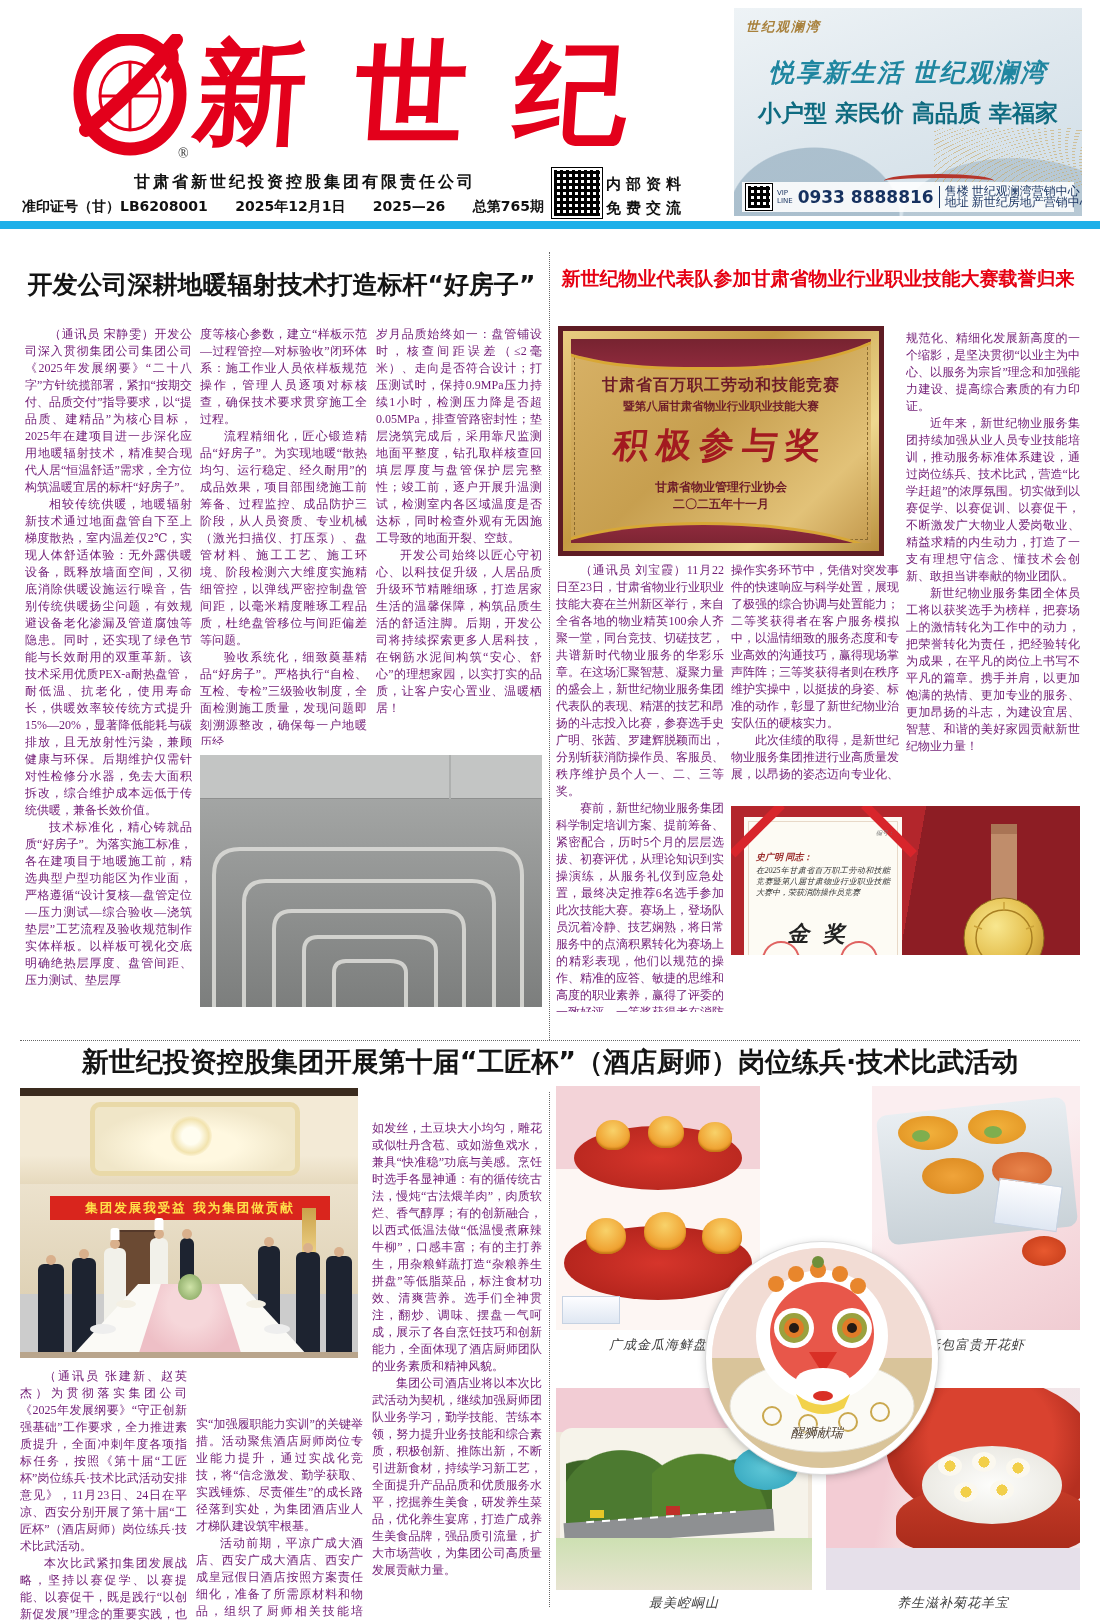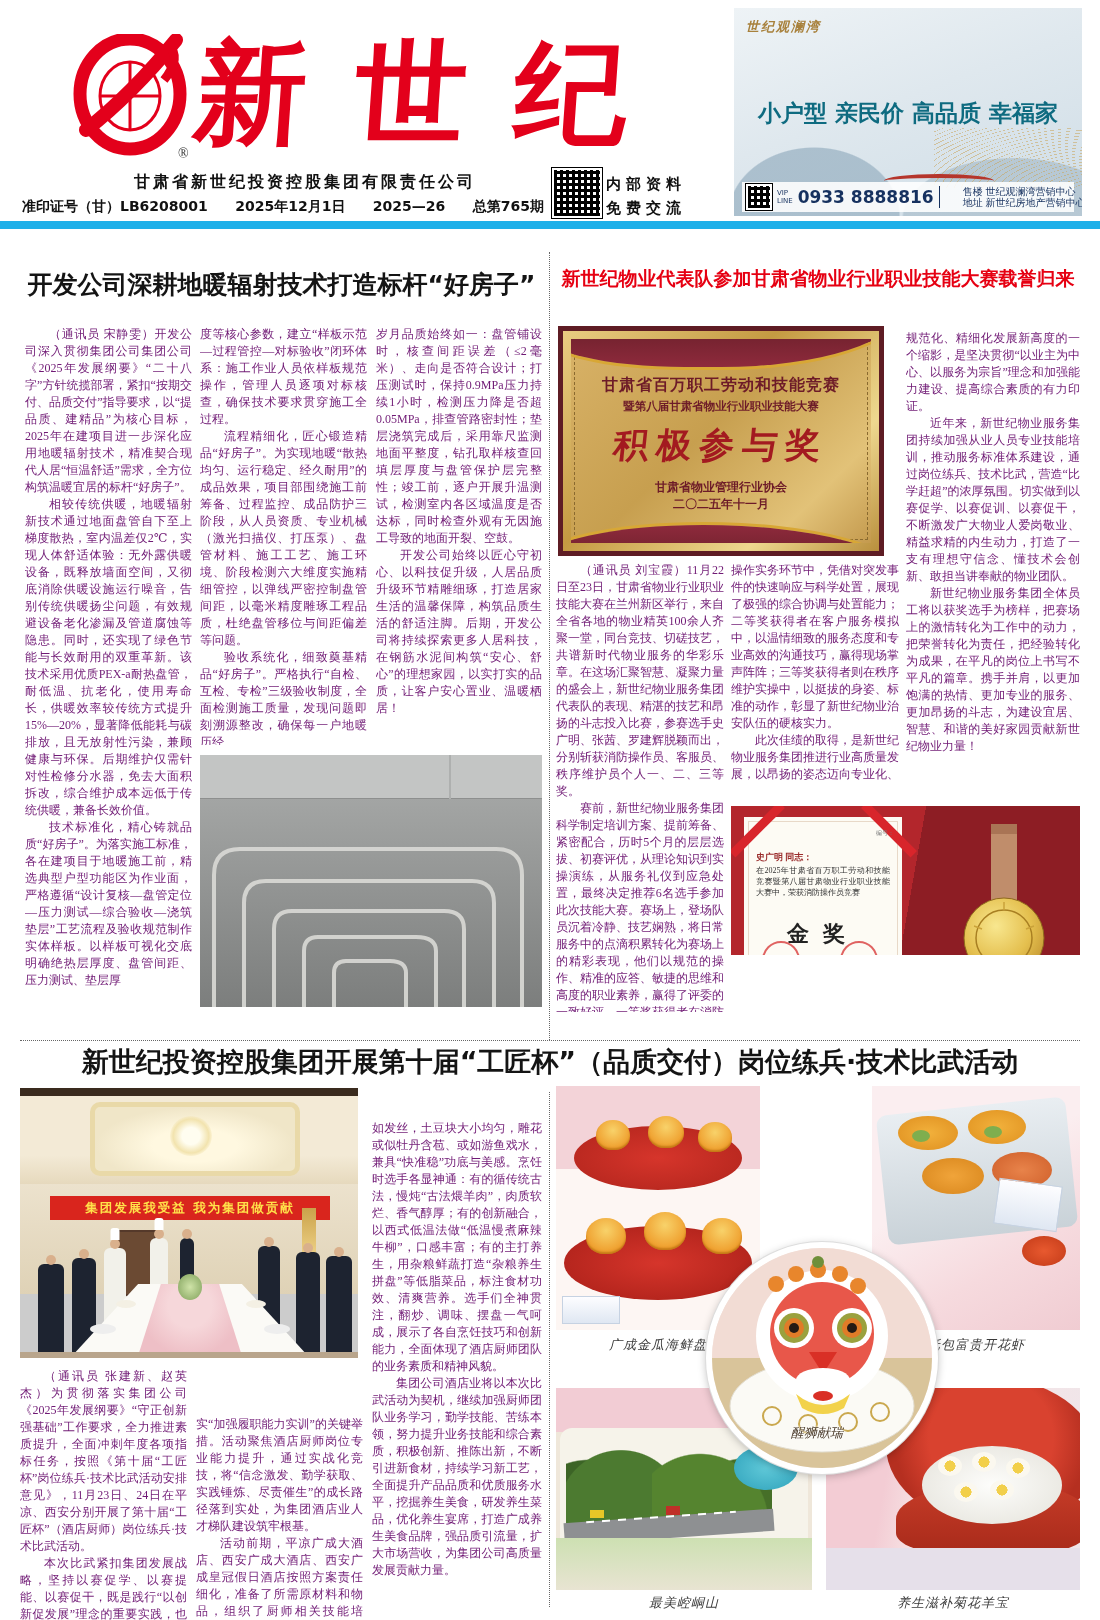--- a/index.html
+++ b/index.html
@@ -29,21 +29,21 @@
      font-family:"DejaVu Sans",sans-serif;white-space:nowrap;}
   .ad-mtn1{left:-20px;top:128px;width:200px;height:80px;background:radial-gradient(ellipse at 50% 100%,#9fb6c6 0 60%,transparent 61%);opacity:.8;}
   .ad-mtn2{left:150px;top:140px;width:260px;height:70px;background:radial-gradient(ellipse at 50% 100%,#b4c6d2 0 60%,transparent 61%);opacity:.9;}
   .ad-gold{left:200px;top:120px;width:148px;height:60px;
      background:repeating-radial-gradient(ellipse at 120% 120%,transparent 0 6px,#c9a45b 6px 7px);opacity:.55;}
   .ad-bridge{left:150px;top:166px;width:110px;height:10px;border-top:4px solid #b5352b;border-radius:50% 50% 0 0;}
   .ad-bar{left:8px;top:174px;width:332px;height:30px;background:rgba(255,255,255,.88);display:flex;align-items:center;gap:5px;padding:0 4px;box-sizing:border-box;}
   .ad-bar .qr{width:22px;height:22px;flex:0 0 auto;}
   .ad-viplabel{font-size:7px;color:#16315f;font-family:"DejaVu Sans",sans-serif;}
   .ad-phone{font-size:17px;font-weight:900;color:#16315f;font-family:"DejaVu Sans",sans-serif;white-space:nowrap;}
-  .ad-info{border-left:1px solid #16315f;padding-left:23px;font-size:10px;line-height:11px;color:#16315f;white-space:nowrap;font-family:Liberation Sans, sans-serif;}
+  .ad-info{border-left:1px solid #16315f;padding-left:5px;font-size:12px;line-height:11px;color:#16315f;white-space:nowrap;font-family:Liberation Serif, serif;}
   
   .title-black{font-family:"DejaVu Sans",sans-serif;font-weight:900;color:#141414;text-align:center;white-space:nowrap;}
   .title-red{font-family:"DejaVu Sans",sans-serif;font-weight:900;color:#e60012;text-align:center;white-space:nowrap;}
   .col{font-size:12px;line-height:17px;text-align:justify;color:#701a75;overflow:hidden;}
   .col p{margin:0;text-indent:2em;}
   .col p.cont{text-indent:0;}
   .div-v{border-left:1px dotted #666;width:0;}
   .div-h{border-top:1px dotted #666;height:0;}
   .caption{font-size:13px;color:#3a3a3a;text-align:center;font-style:italic;letter-spacing:1px;}
   
@@ -52,21 +52,21 @@
   .plaque-plate{position:relative;width:100%;height:100%;overflow:hidden;text-align:center;
      background:linear-gradient(135deg,#d8b267,#c79f4f 45%,#e2c278 80%,#c49a4e);outline:1px dashed #8a6a2f;outline-offset:-4px;}
   .pl-band-t{position:absolute;left:-10%;top:-30px;width:120%;height:58px;background:linear-gradient(#5e1c24,#8e2a3c);border-radius:0 0 50% 40%/0 0 100% 60%;box-shadow:0 3px 0 #d8a735;}
   .pl-band-b{position:absolute;left:-10%;bottom:-34px;width:120%;height:52px;background:linear-gradient(#8e2a3c,#5e1c24);border-radius:45% 55% 0 0/70% 100% 0 0;box-shadow:0 -3px 0 #d8a735;}
   .pl-l1{position:relative;margin-top:36px;font-family:"DejaVu Sans",sans-serif;font-weight:900;font-size:16px;color:#6d1b28;letter-spacing:1px;}
   .pl-l2{position:relative;font-family:"DejaVu Sans",sans-serif;font-weight:bold;font-size:11.5px;color:#6d1b28;margin-top:3px;}
   .pl-award{position:relative;font-weight:900;font-size:35px;color:#a31a20;letter-spacing:8px;margin-top:8px;transform:skewX(-6deg);}
   .pl-org{position:relative;font-family:"DejaVu Sans",sans-serif;font-weight:bold;font-size:12px;color:#6d1b28;margin-top:10px;}
   .pl-date{position:relative;font-family:Liberation Serif, serif;font-weight:bold;font-size:12px;color:#6d1b28;}
   
-  .cert{left:731px;top:806px;width:349px;height:149px;background:linear-gradient(100deg,#b3262c 0 52%,#8d1d24 52% 100%);overflow:hidden;}
+  .cert{left:731px;top:806px;width:349px;height:149px;background:linear-gradient(100deg,#b3262c 0 52%,#8d1d24 52% 100%);overflow:hidden;font-style:italic;}
   .cert-paper{position:absolute;left:13px;top:11px;width:158px;height:186px;background:#fdfbf4;outline:1px solid #e8d9c8;outline-offset:-5px;}
   .ribbon{position:absolute;width:70px;height:9px;background:#d8252b;}
   .cert-num{position:absolute;right:8px;top:12px;font-size:6px;color:#777;}
   .cert-name{position:absolute;left:12px;top:34px;font-size:9px;color:#9a2b2b;font-weight:bold;}
   .cert-body{position:absolute;left:12px;top:48px;width:134px;font-size:8px;line-height:11px;text-align:justify;color:#333;}
   .cert-award{position:absolute;left:0;top:102px;width:100%;text-align:center;font-size:22px;font-weight:900;letter-spacing:14px;color:#222;}
   .seal{position:absolute;width:34px;height:34px;border-radius:50%;border:2px solid rgba(216,60,60,.8);color:rgba(200,40,40,.9);font-size:4.5px;display:flex;align-items:center;justify-content:center;text-align:center;line-height:5px;}
   .cert-date{position:absolute;left:70px;top:166px;font-size:10px;color:#555;}
   .cert-qr{position:absolute;left:14px;top:160px;width:16px;height:16px;}
   
@@ -125,20 +125,21 @@
     <div>内部资料</div>
     <div>免费交流</div>
   </div>
 
   <div class="abs ad">
     <div class="abs ad-brand">世纪观澜湾</div>
     <div class="abs ad-mtn1"></div>
     <div class="abs ad-mtn2"></div>
     <div class="abs ad-gold"></div>
     <div class="abs ad-bridge"></div>
+    <div class="abs ad-slogan">悦享新生活 世纪观澜湾</div>
     <div class="abs ad-sub">小户型 亲民价 高品质 幸福家</div>
     <div class="abs ad-bar">
       <span class="qr" style="width:22px;height:22px;display:block;"></span>
       <span class="ad-viplabel">VIP LINE</span>
       <span class="ad-phone">0933 8888816</span>
       <span class="ad-info">
         <span>售楼 世纪观澜湾营销中心</span><br>
         <span>地址 新世纪房地产营销中心</span>
       </span>
       <span class="ad-info">
@@ -251,21 +252,21 @@
       <g stroke="#caa23a" stroke-width="1.5">
         <line x1="65" y1="96" x2="65" y2="104"></line>
           <line x1="35" y1="120" x2="43" y2="123"></line>
           <line x1="95" y1="120" x2="87" y2="123"></line>
         <line x1="40" y1="155" x2="47" y2="150"></line>
           <line x1="90" y1="155" x2="83" y2="150"></line>
       </g>
     </svg>
   </div>
 
-  <div class="abs title-black" style="left:20px;top:1044px;width:1060px;font-size:27px;">新世纪投资控股集团开展第十届“工匠杯”（品质交付）岗位练兵·技术比武活动</div>
+  <div class="abs title-black" style="left:20px;top:1044px;width:1060px;font-size:27px;">新世纪投资控股集团开展第十届“工匠杯”（酒店厨师）岗位练兵·技术比武活动</div>
 
   <div class="abs photo" style="left:20px;top:1088px;width:338px;height:270px;">
     <div class="bq-ceil"></div>
     <div class="bq-ring"></div>
     <div class="bq-chand"></div>
     <div class="bq-wall"></div>
     <div class="bq-banner">集团发展我受益 我为集团做贡献</div>
     <div class="bq-door"></div>
     <div class="bq-col"></div>
     <span class="fig" style="left:18px;top:176px;width:26px;height:92px;"></span>

